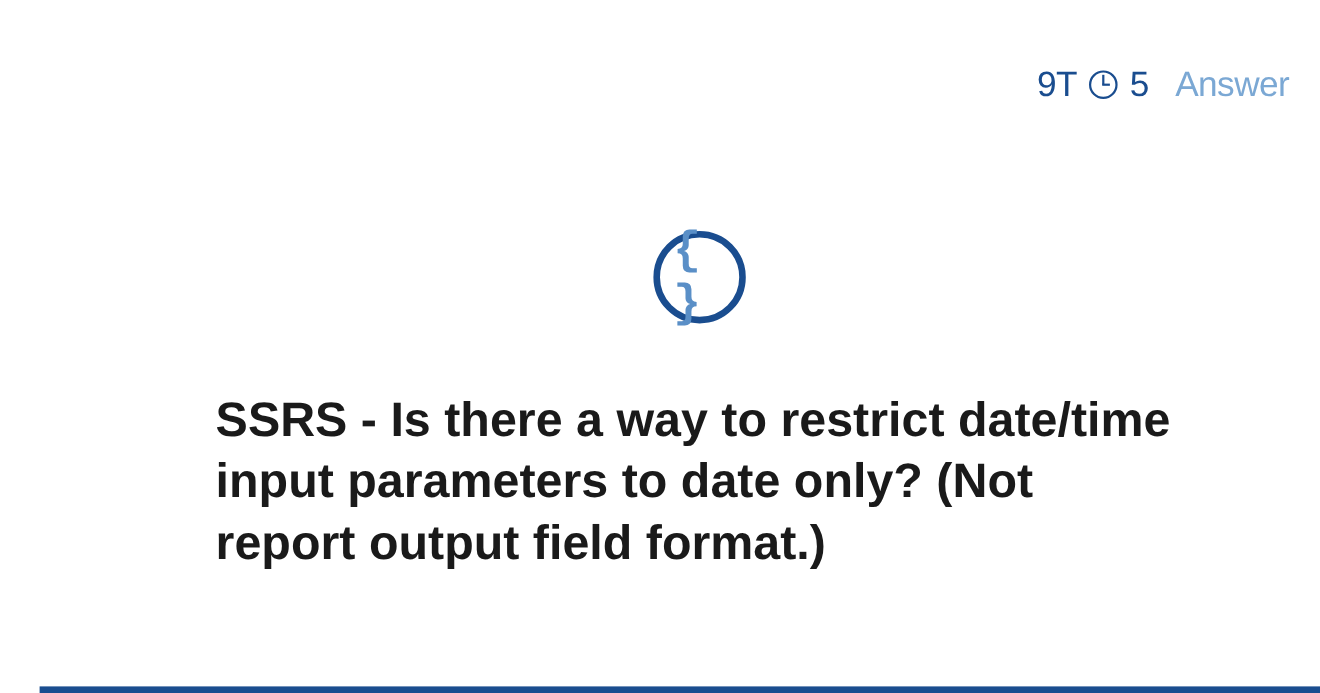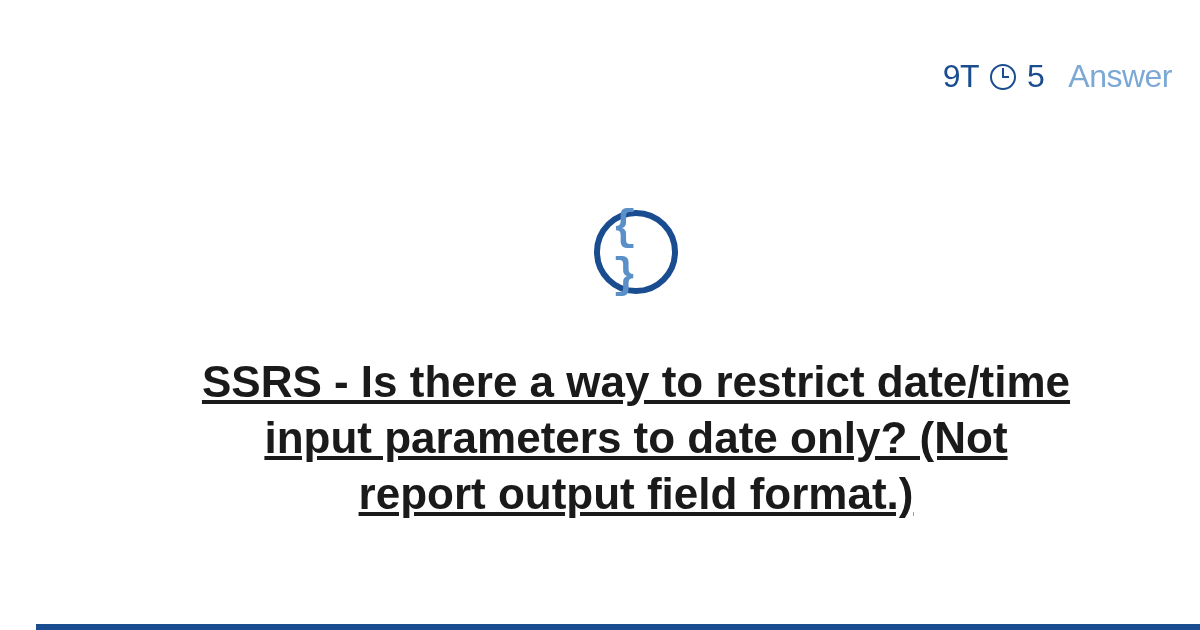--- a/index.html
+++ b/index.html
@@ -89,25 +89,24 @@
       font-size: 42px;
       font-weight: bold;
       color: #5a8fc7;
       font-family: 'Courier New', monospace;
       letter-spacing: -2px;
     }
     .question-title {
       font-size: 44px;
       font-weight: bold;
       color: #1a1a1a;
-      text-align: center;
+      text-align: left;
       line-height: 1.28;
       max-width: 960px;
       padding: 0 40px;
-      text-decoration: underline;
     }
     .bottom-bar {
       position: absolute;
       bottom: 0;
       left: 0;
       width: 100%;
       height: 18px;
       background: #1a4d8f;
     }
   </style>

